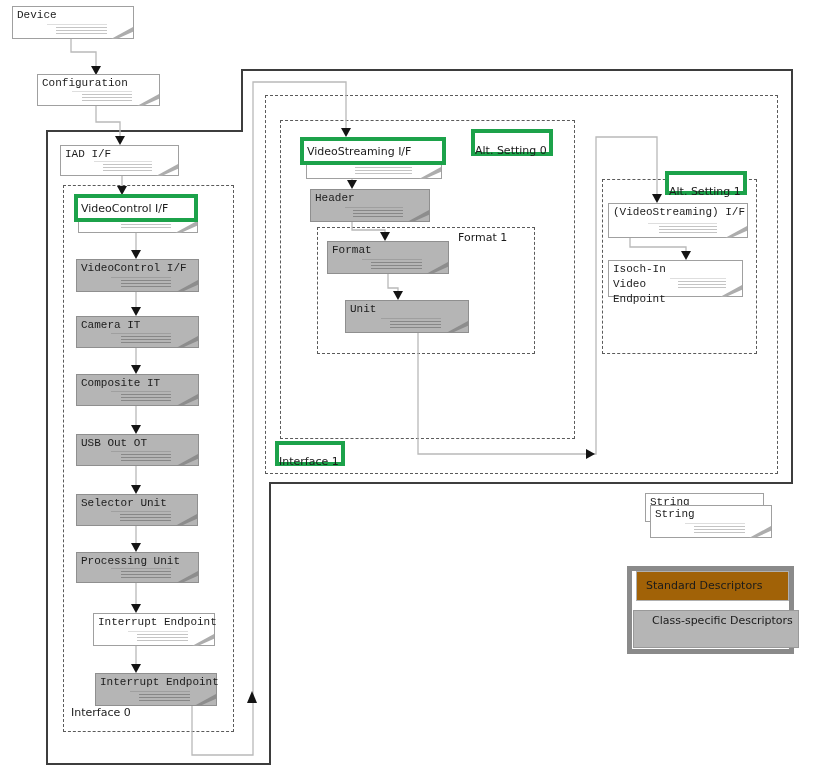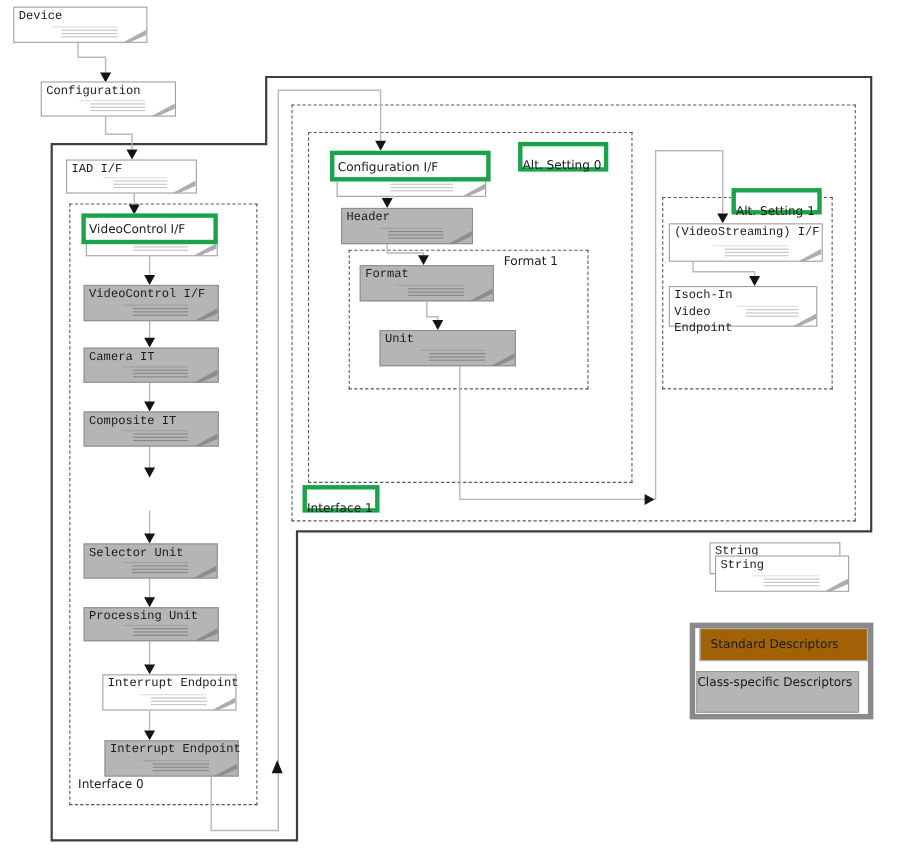--- a/index.html
+++ b/index.html
@@ -29,21 +29,21 @@
   .hl{position:absolute;border:4px solid #1ca24a;background:#fff;z-index:4;
       display:flex;align-items:center;white-space:nowrap;}
   .hl span{padding-left:3px;}
   .glabel span{padding-left:0;padding-right:2px;margin-top:16px;}
   
   .legend{position:absolute;left:627px;top:566px;width:157px;height:78px;
           border:5px solid #8a8a8a;background:#fff;z-index:2;}
   .legend .lg-std{position:absolute;left:4px;top:0px;width:142px;height:28px;
           border:1px solid #b0b0b0;background:#a16207;line-height:28px;padding-left:9px;}
   .legend .lg-cs{position:absolute;left:1px;top:39px;width:146px;height:34px;
-          border:1px solid #999;background:#b5b5b5;line-height:15px;padding:2px 0 0 0;}
+          border:1px solid #999;background:#b5b5b5;line-height:15px;padding:2px 0 0 18px;}
 </style>
 </head>
 <body>
 
 <div id="stage">
 
   <svg id="wires" width="839" height="778" viewBox="0 0 839 778">
 
     <path d="M242,131 H47 V764 H270 V483 H792 V70 H242 Z" fill="none" stroke="#3d3d3d" stroke-width="2"></path>
     <g stroke="#b9b9b9" stroke-width="1.3" fill="none">
@@ -181,20 +181,30 @@
     <span class="dlabel">Composite IT</span>
     <span class="dlines">
         <i></i>
         <i></i>
         <i></i>
         <i></i>
       </span>
     <span class="fold"></span>
   </div>
 
+  <div class="doc gray" style="left:76px;top:434px;width:121px;height:30px">
+    <span class="dlabel">USB Out OT</span>
+    <span class="dlines">
+        <i></i>
+        <i></i>
+        <i></i>
+        <i></i>
+      </span>
+    <span class="fold"></span>
+  </div>
 
   <div class="doc gray" style="left:76px;top:494px;width:120px;height:30px">
     <span class="dlabel">Selector Unit</span>
     <span class="dlines">
         <i></i>
         <i></i>
         <i></i>
         <i></i>
       </span>
     <span class="fold"></span>
@@ -236,21 +246,21 @@
   <div class="doc" style="left:306px;top:143px;width:134px;height:34px">
     <span class="dlines">
         <i></i>
         <i></i>
         <i></i>
         <i></i>
       </span>
     <span class="fold"></span>
   </div>
   <div class="hl" style="left:300px;top:137px;width:138px;height:20px">
-    <span>Configuration I/F</span>
+    <span>VideoStreaming I/F</span>
   </div>
 
   <div class="doc gray" style="left:310px;top:189px;width:118px;height:31px">
     <span class="dlabel">Header</span>
     <span class="dlines">
         <i></i>
         <i></i>
         <i></i>
         <i></i>
       </span>

